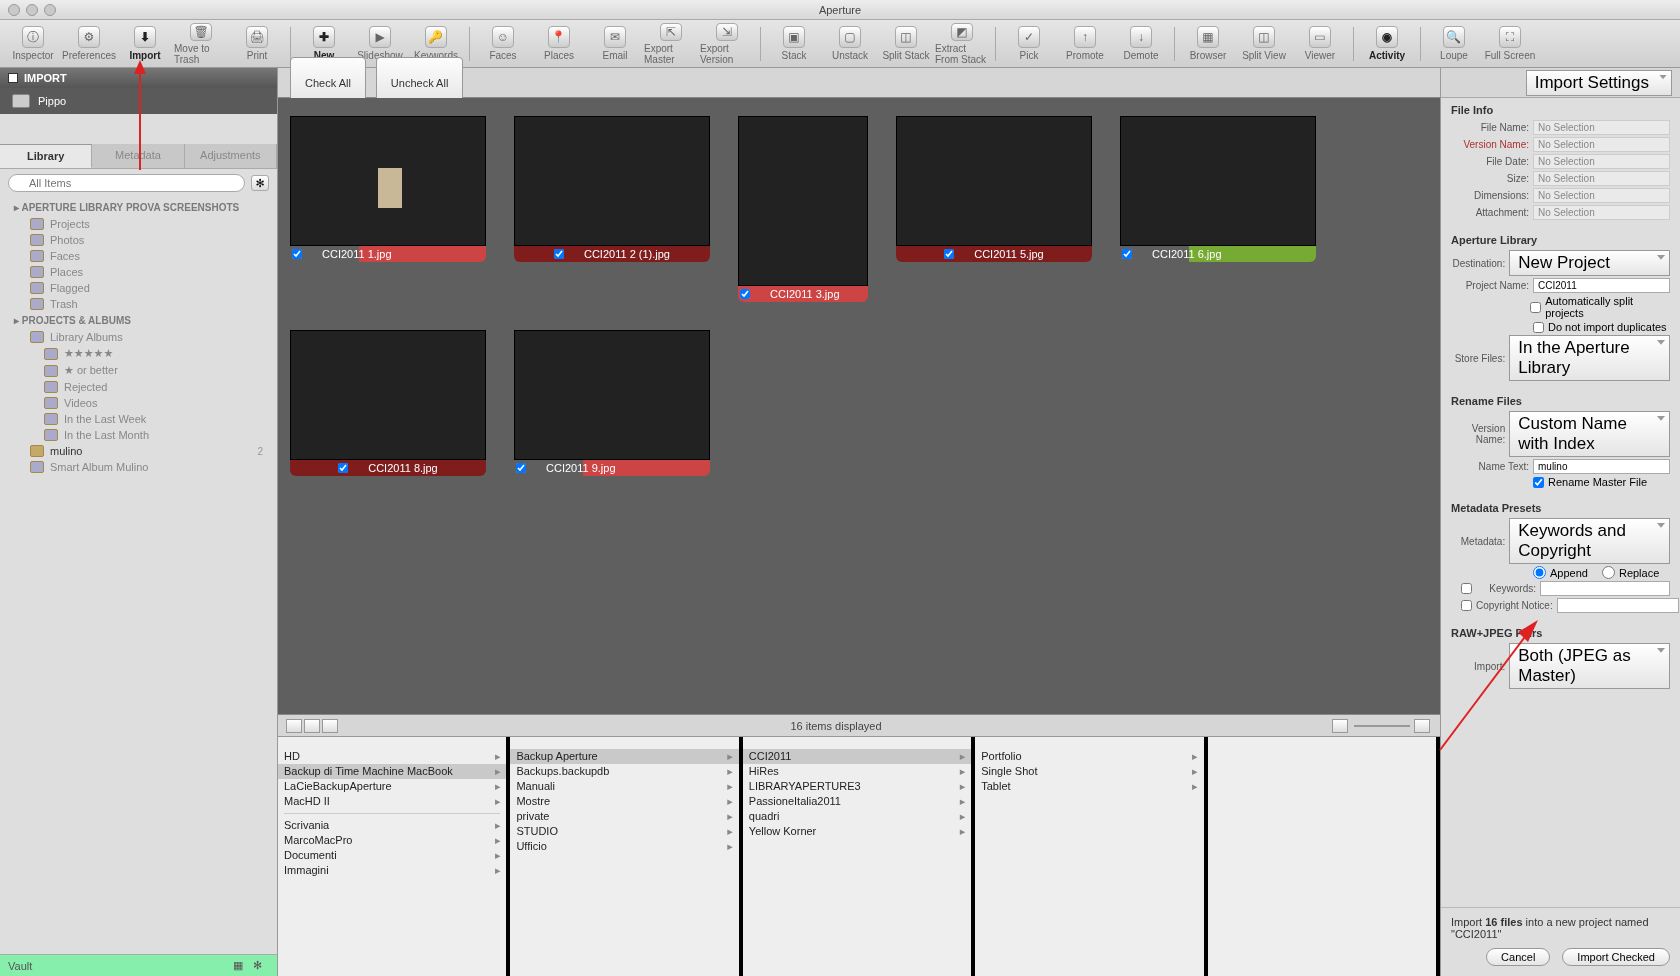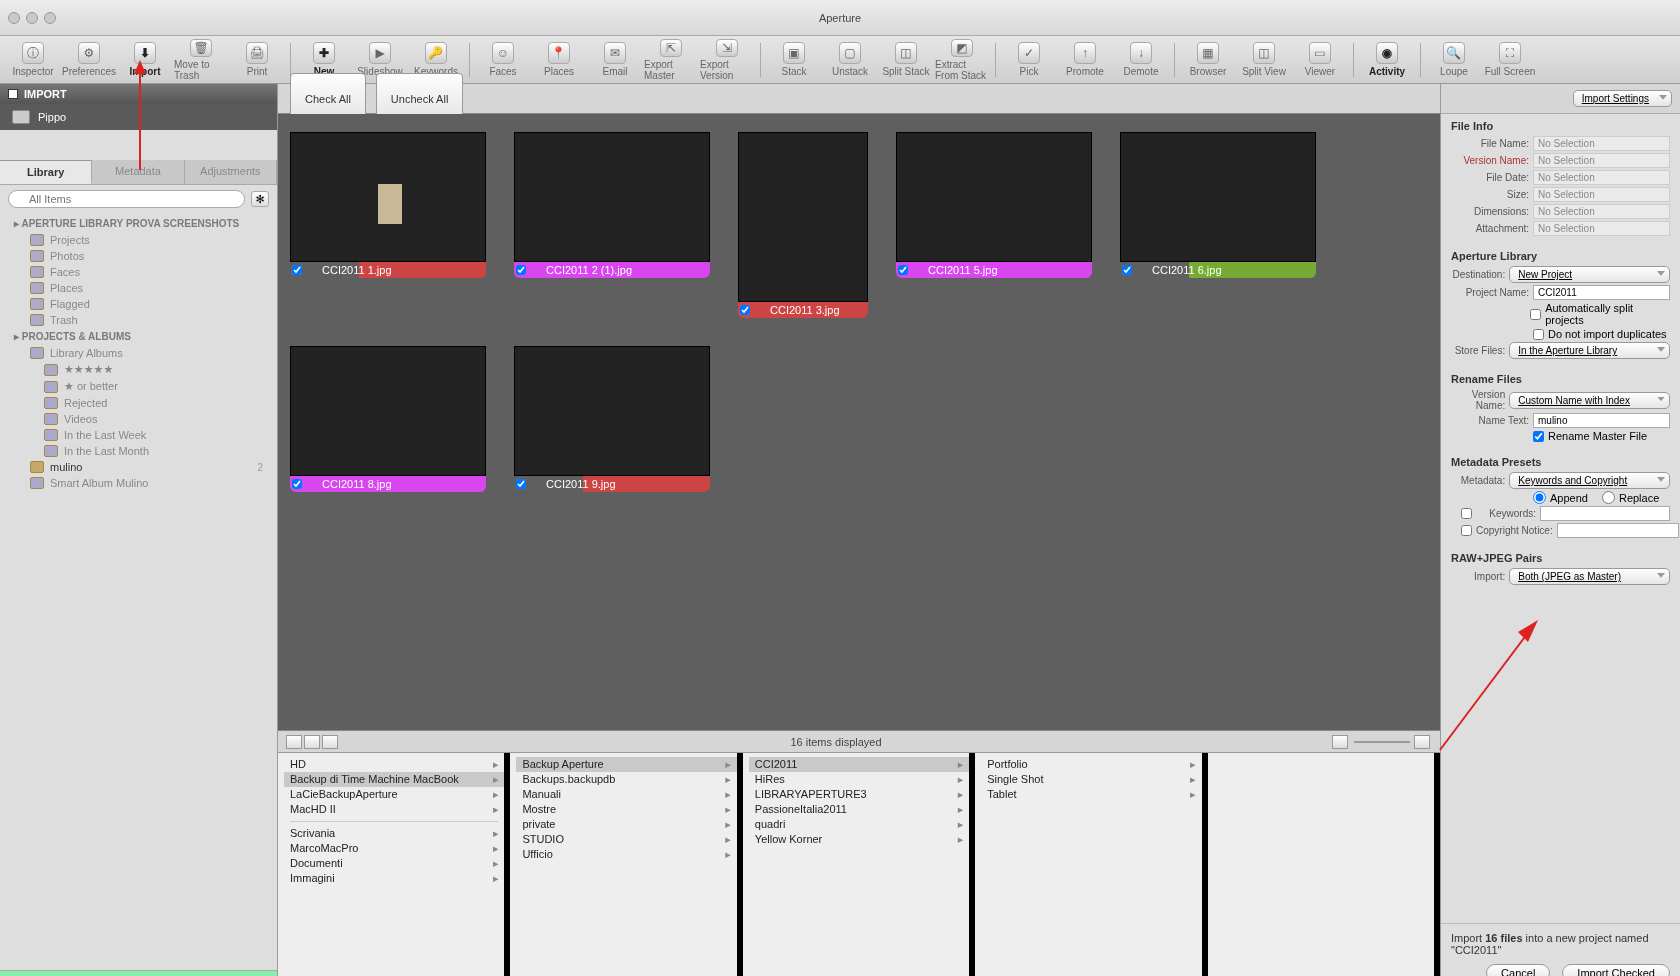--- a/index.html
+++ b/index.html
@@ -1,19 +1,19 @@
 <!DOCTYPE html>
 <html><head>
 <meta charset="utf-8">
 <style>
 * { box-sizing: border-box; margin: 0; padding: 0; font-family: "Lucida Grande", Arial, sans-serif; font-size: 11px; }
 body { background: #d4d4d4; width: 1680px; height: 976px; overflow: hidden; position: relative; }
 
 
-.titlebar { height: 36px; background: linear-gradient(#ededed,#d8d8d8); border-bottom: 1px solid #aaa; display: flex; align-items: center; padding: 0 8px; position: relative; }
+.titlebar { height: 20px; background: linear-gradient(#ededed,#d8d8d8); border-bottom: 1px solid #aaa; display: flex; align-items: center; padding: 0 8px; position: relative; }
 .traffic { display: flex; gap: 6px; }
 .tl { width: 12px; height: 12px; border-radius: 50%; background: #c9c9c9; border: 1px solid #999; }
 .titlebar .title { position: absolute; left: 50%; transform: translateX(-50%); color: #444; }
 
 
 .toolbar { height: 48px; background: linear-gradient(#e6e6e6,#cfcfcf); border-bottom: 1px solid #999; display: flex; align-items: center; padding: 0 6px; gap: 2px; }
 .tbtn { display: flex; flex-direction: column; align-items: center; justify-content: center; width: 54px; height: 42px; color: #666; cursor: default; }
 .tbtn.on { color: #222; font-weight: bold; }
 .tbtn .ic { width: 22px; height: 22px; border-radius: 4px; background: linear-gradient(#fff,#ccc); border: 1px solid #aaa; margin-bottom: 2px; display:flex;align-items:center;justify-content:center;font-size:12px;}
 .tbtn .lab { font-size: 10px; }
@@ -46,40 +46,40 @@
 .content { flex: 1; display: flex; flex-direction: column; background: #5f5f5f; }
 .topbar { height: 30px; background: #d6d6d6; border-bottom: 1px solid #888; display:flex;align-items:center;padding:0 12px;gap:10px;}
 .btn { background: linear-gradient(#fdfdfd,#e3e3e3); border: 1px solid #999; border-radius: 4px; padding: 19px 14px; font-size:11px; color:#333;cursor:default;}
 .grid { flex: 1; background: #5f5f5f; overflow: auto; padding: 18px 12px; display: flex; flex-wrap: wrap; gap: 28px 28px; align-content: flex-start; position:relative;}
 .thumb { width: 196px; display:flex;flex-direction:column;}
 .thumb.tall{width:130px;}
 .thumb .img { width: 100%; height: 130px; background: #222; border: 1px solid #000; position:relative;overflow:hidden;}
 .thumb.tall .img{height:170px;width:130px;}
 .thumb .cap { display:flex;align-items:center;gap:20px;padding:2px;border-radius:0 0 6px 6px;color:#fff;font-size:10px;}
 .thumb .cap input{width:10px;height:10px;}
-.cap.dark{background:#d946ef;}
+.cap.dark{background:#7f1d1d;justify-content:center;}
 .cap.red{background:linear-gradient(to right,#5f5f5f 0,#5f5f5f 35%,#c44 35%,#c44 100%);}
 .cap.green{background:linear-gradient(to right,#5f5f5f 0,#5f5f5f 35%,#7a3 35%,#7a3 100%);}
 .cap.redfull{background:#c44;}
 
 .statusbar { height: 22px; background: #d6d6d6; border-top: 1px solid #888; display:flex;align-items:center;padding:0 8px;color:#444;font-size:10px;}
 .statusbar .sp{flex:1;text-align:center;}
 .vbtn{width:16px;height:14px;border:1px solid #999;margin-right:2px;background:linear-gradient(#fff,#ddd);}
 
 .columns { height: 240px; background: #eee; border-top: 1px solid #999; display:flex;}
-.col { width: 150px; border-right: 6px solid #000000; overflow:auto;padding:4px 0;position:relative;margin-left:6px;}
+.col { width: 150px; border-right: 4px solid #000000; overflow:auto;padding:12px 0;position:relative;}
 .col .itm{padding:1px 6px;display:flex;justify-content:space-between;color:#222;cursor:default;}
 .col .itm.sel{background:#c9c9c9;}
 .col .arr{color:#888;}
 .col .sep{height:1px;background:#ccc;margin:4px 6px;}
 
 
 .rpanel { width: 240px; background: #dedede; border-left: 1px solid #999; display:flex;flex-direction:column;font-size:11px;overflow:auto;}
 .rhd { height: 30px; background: #d6d6d6; border-bottom: 1px solid #aaa; display:flex;align-items:center;justify-content:flex-end;padding:0 8px;}
-.dropdown{background:linear-gradient(#fff,#e5e5e5);border:1px solid #999;border-radius:5px;padding:2px 18px 2px 8px;position:relative;font-size:10px;width:100%;text-decoration:underline;}
+.dropdown{background:linear-gradient(#fff,#e5e5e5);border:1px solid #999;border-radius:0;padding:2px 18px 2px 8px;position:relative;font-size:17px;width:100%;}
 .dropdown:after{content:"";position:absolute;right:4px;top:4px;width:8px;height:8px;background:#999;clip-path:polygon(0 0,100% 0,50% 60%);}
 .sect{padding:6px 10px;}
 .sect h4{font-size:11px;font-weight:bold;color:#333;margin-bottom:4px;}
 .row{display:flex;align-items:center;margin:2px 0;gap:4px;}
 .row .lab{width:78px;text-align:right;color:#555;font-size:10px;}
 .row .lab.red{color:#a33;}
 .row input[type=text]{flex:1;border:1px solid #aaa;padding:1px 4px;font-size:10px;background:#fff;}
 .row .val{flex:1;background:#eaeaea;border:1px solid #ccc;padding:1px 4px;color:#888;font-size:10px;}
 .row input[type=checkbox]{width:11px;height:11px;}
 .rfoot{margin-top:auto;padding:8px 10px 10px;border-top:1px solid #bbb;}

